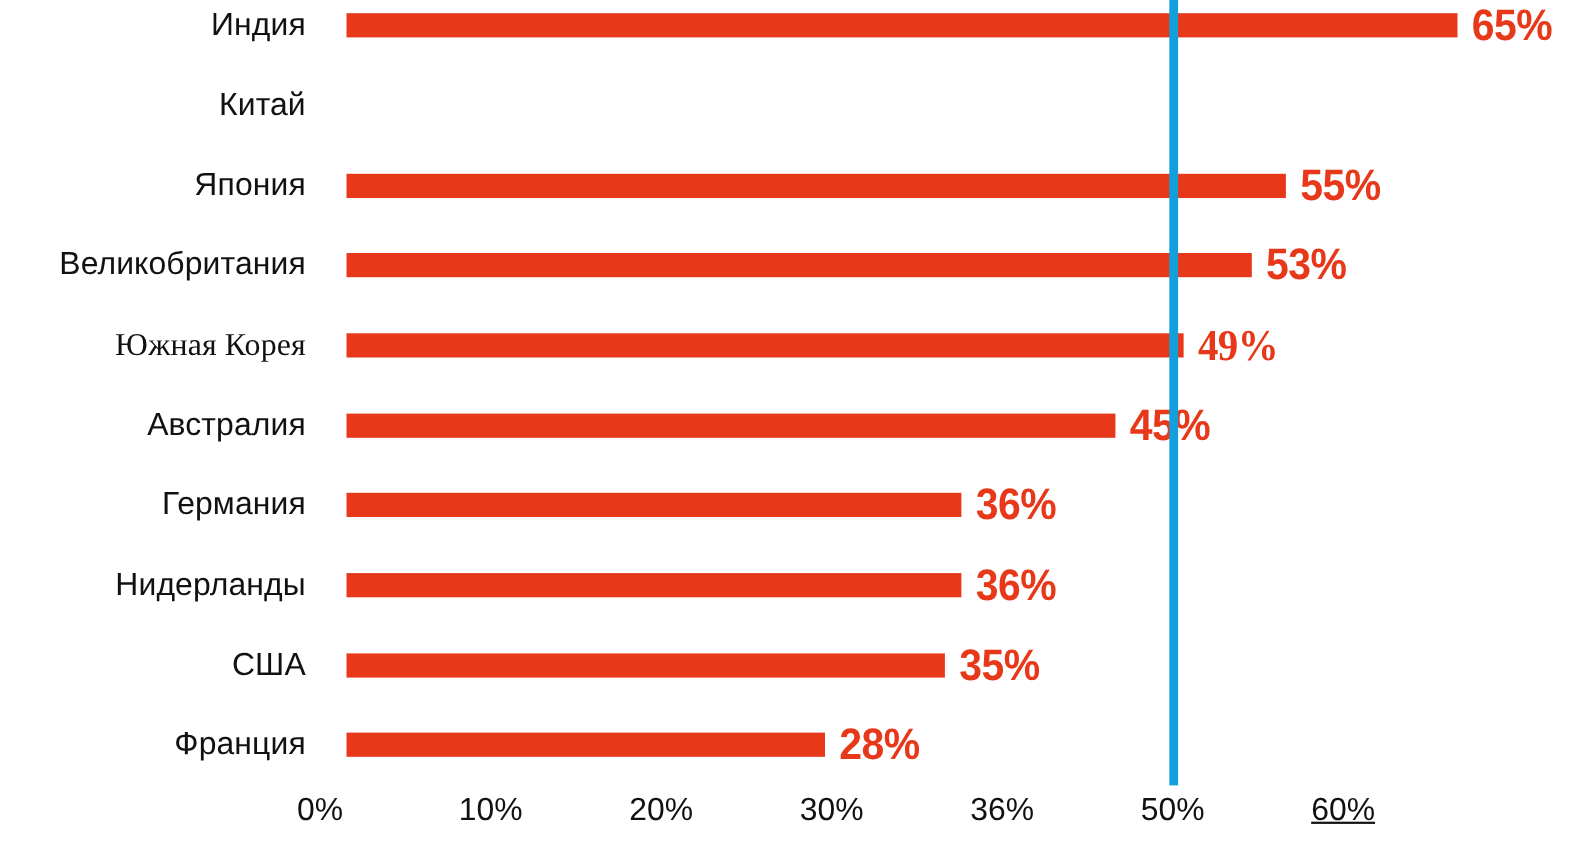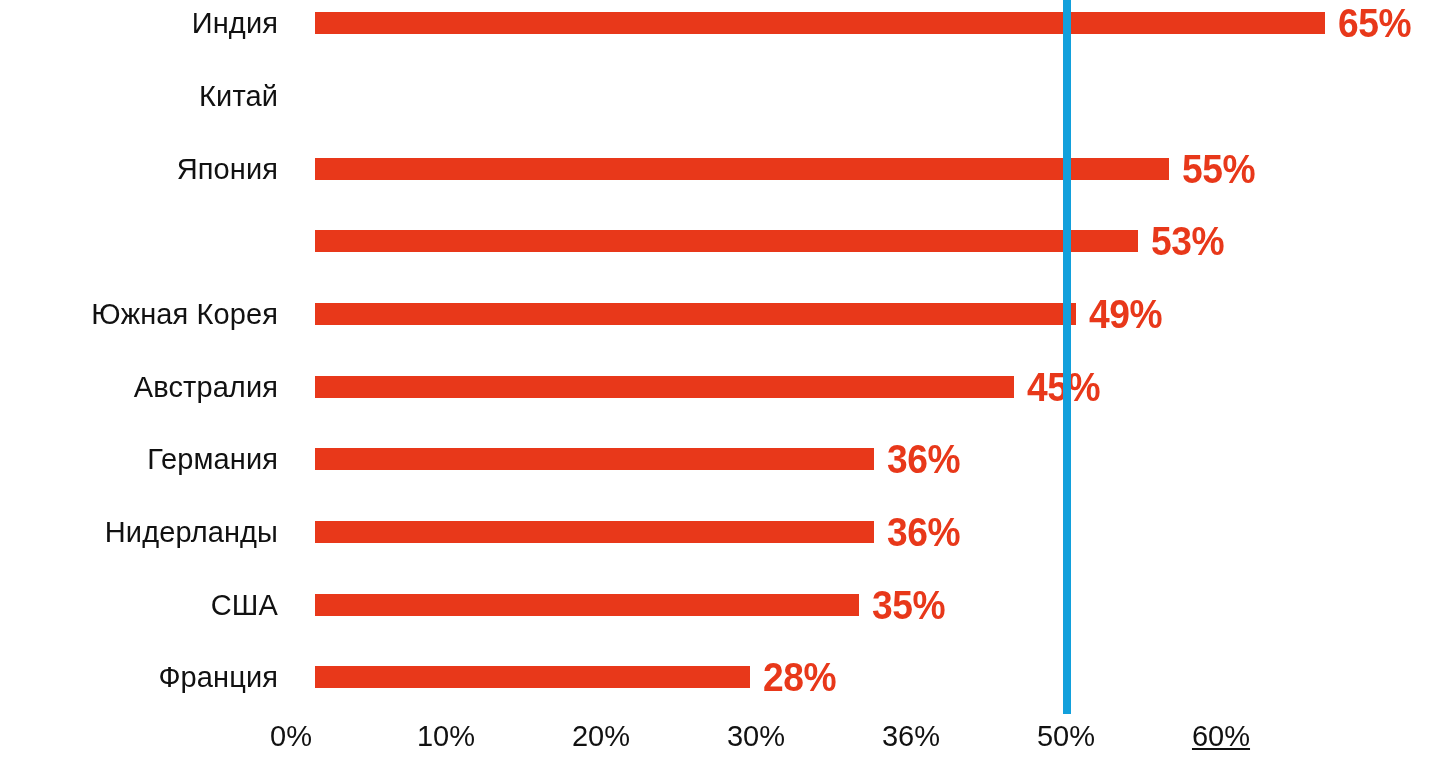--- a/index.html
+++ b/index.html
@@ -124,27 +124,28 @@
 
     <div class="bar-row" style="top:149px;">
       <span class="cat-label">Япония</span>
       <div class="bar-track">
         <div class="bar-fill" style="width:854px;"></div>
         <span class="bar-value">55%</span>
       </div>
     </div>
 
     <div class="bar-row" style="top:221px;">
+      <span class="cat-label">Великобритания</span>
       <div class="bar-track">
         <div class="bar-fill" style="width:823px;"></div>
         <span class="bar-value">53%</span>
       </div>
     </div>
 
-    <div class="bar-row" style="top:294px;">
+    <div class="bar-row" style="top:294px;font-family:Liberation Serif, serif;">
       <span class="cat-label">Южная Корея</span>
       <div class="bar-track">
         <div class="bar-fill" style="width:761px;"></div>
         <span class="bar-value">49%</span>
       </div>
     </div>
 
     <div class="bar-row" style="top:367px;">
       <span class="cat-label">Австралия</span>
       <div class="bar-track">

